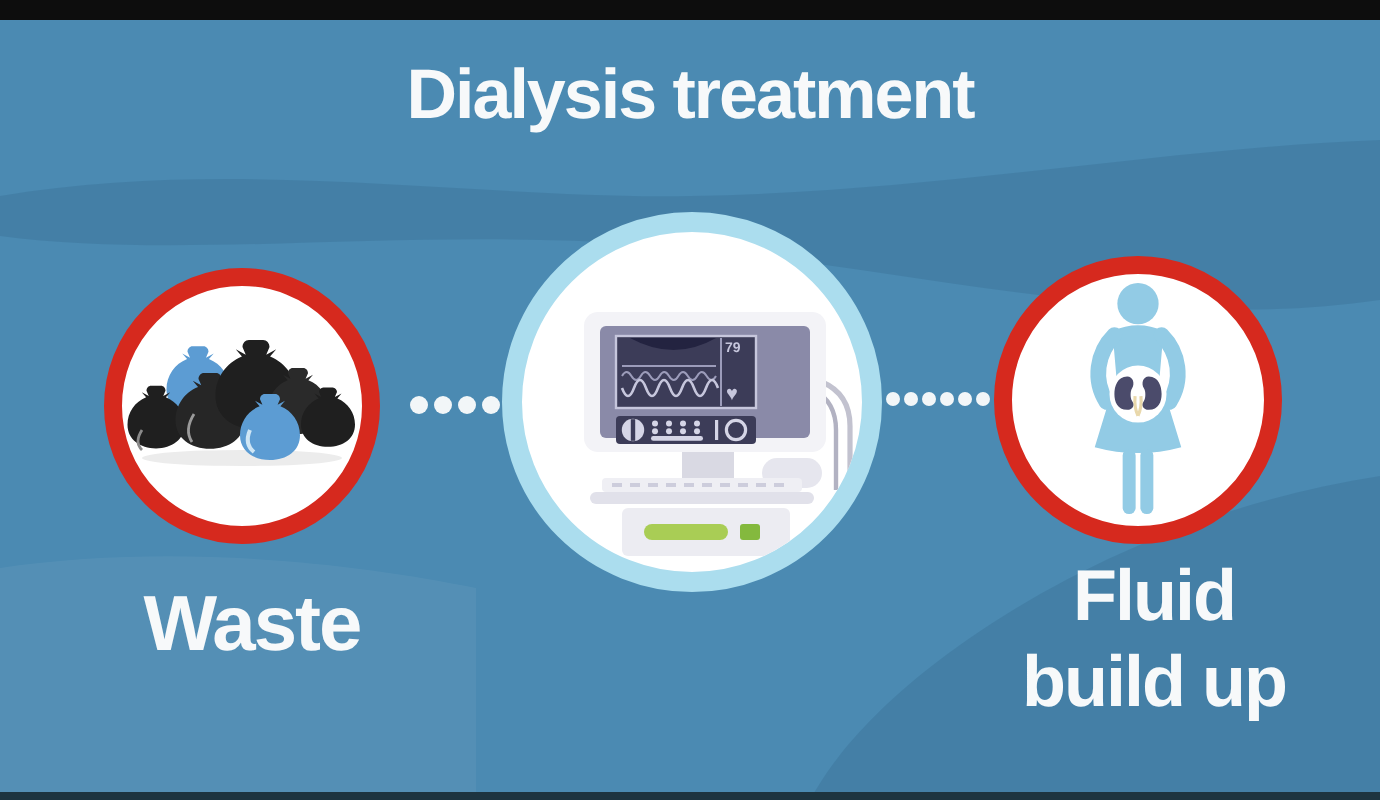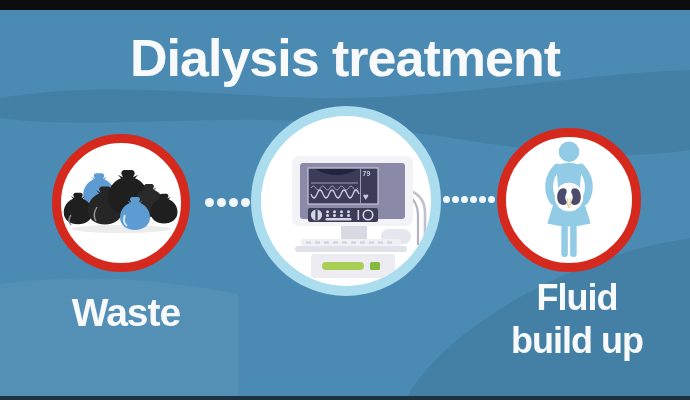--- a/index.html
+++ b/index.html
@@ -7,21 +7,21 @@
     position:relative;width:690px;height:400px;overflow:hidden;
     background:#4B8AB2;
     font-family:"Liberation Sans","DejaVu Sans",sans-serif;
   }
   .bg-waves{position:absolute;left:0;top:0;width:690px;height:400px;z-index:0;}
   .bar{position:absolute;left:0;width:690px;z-index:5;}
   .bar.top{top:0;height:10px;background:#0D0D0D;}
   .bar.bottom{bottom:0;height:4px;background:#1D3440;}
   .title{
     position:absolute;left:0;top:28px;width:690px;margin:0;z-index:2;
-    text-align:center;color:#F7F9FA;font-size:52px;font-weight:800;
+    text-align:center;color:#F7F9FA;font-size:35px;font-weight:800;
     letter-spacing:-1px;
   }
   .circle{
     position:absolute;z-index:2;border-radius:50%;background:#FFFFFF;
     box-sizing:border-box;overflow:hidden;display:flex;
     align-items:center;justify-content:center;
   }
   .circle.left {left:52px; top:134px;width:138px;height:138px;border:9px solid #D6291E;}
   .circle.mid  {left:251px;top:106px;width:190px;height:190px;border:10px solid #ABDDEE;}
   .circle.right{left:497px;top:128px;width:144px;height:144px;border:9px solid #D6291E;}

